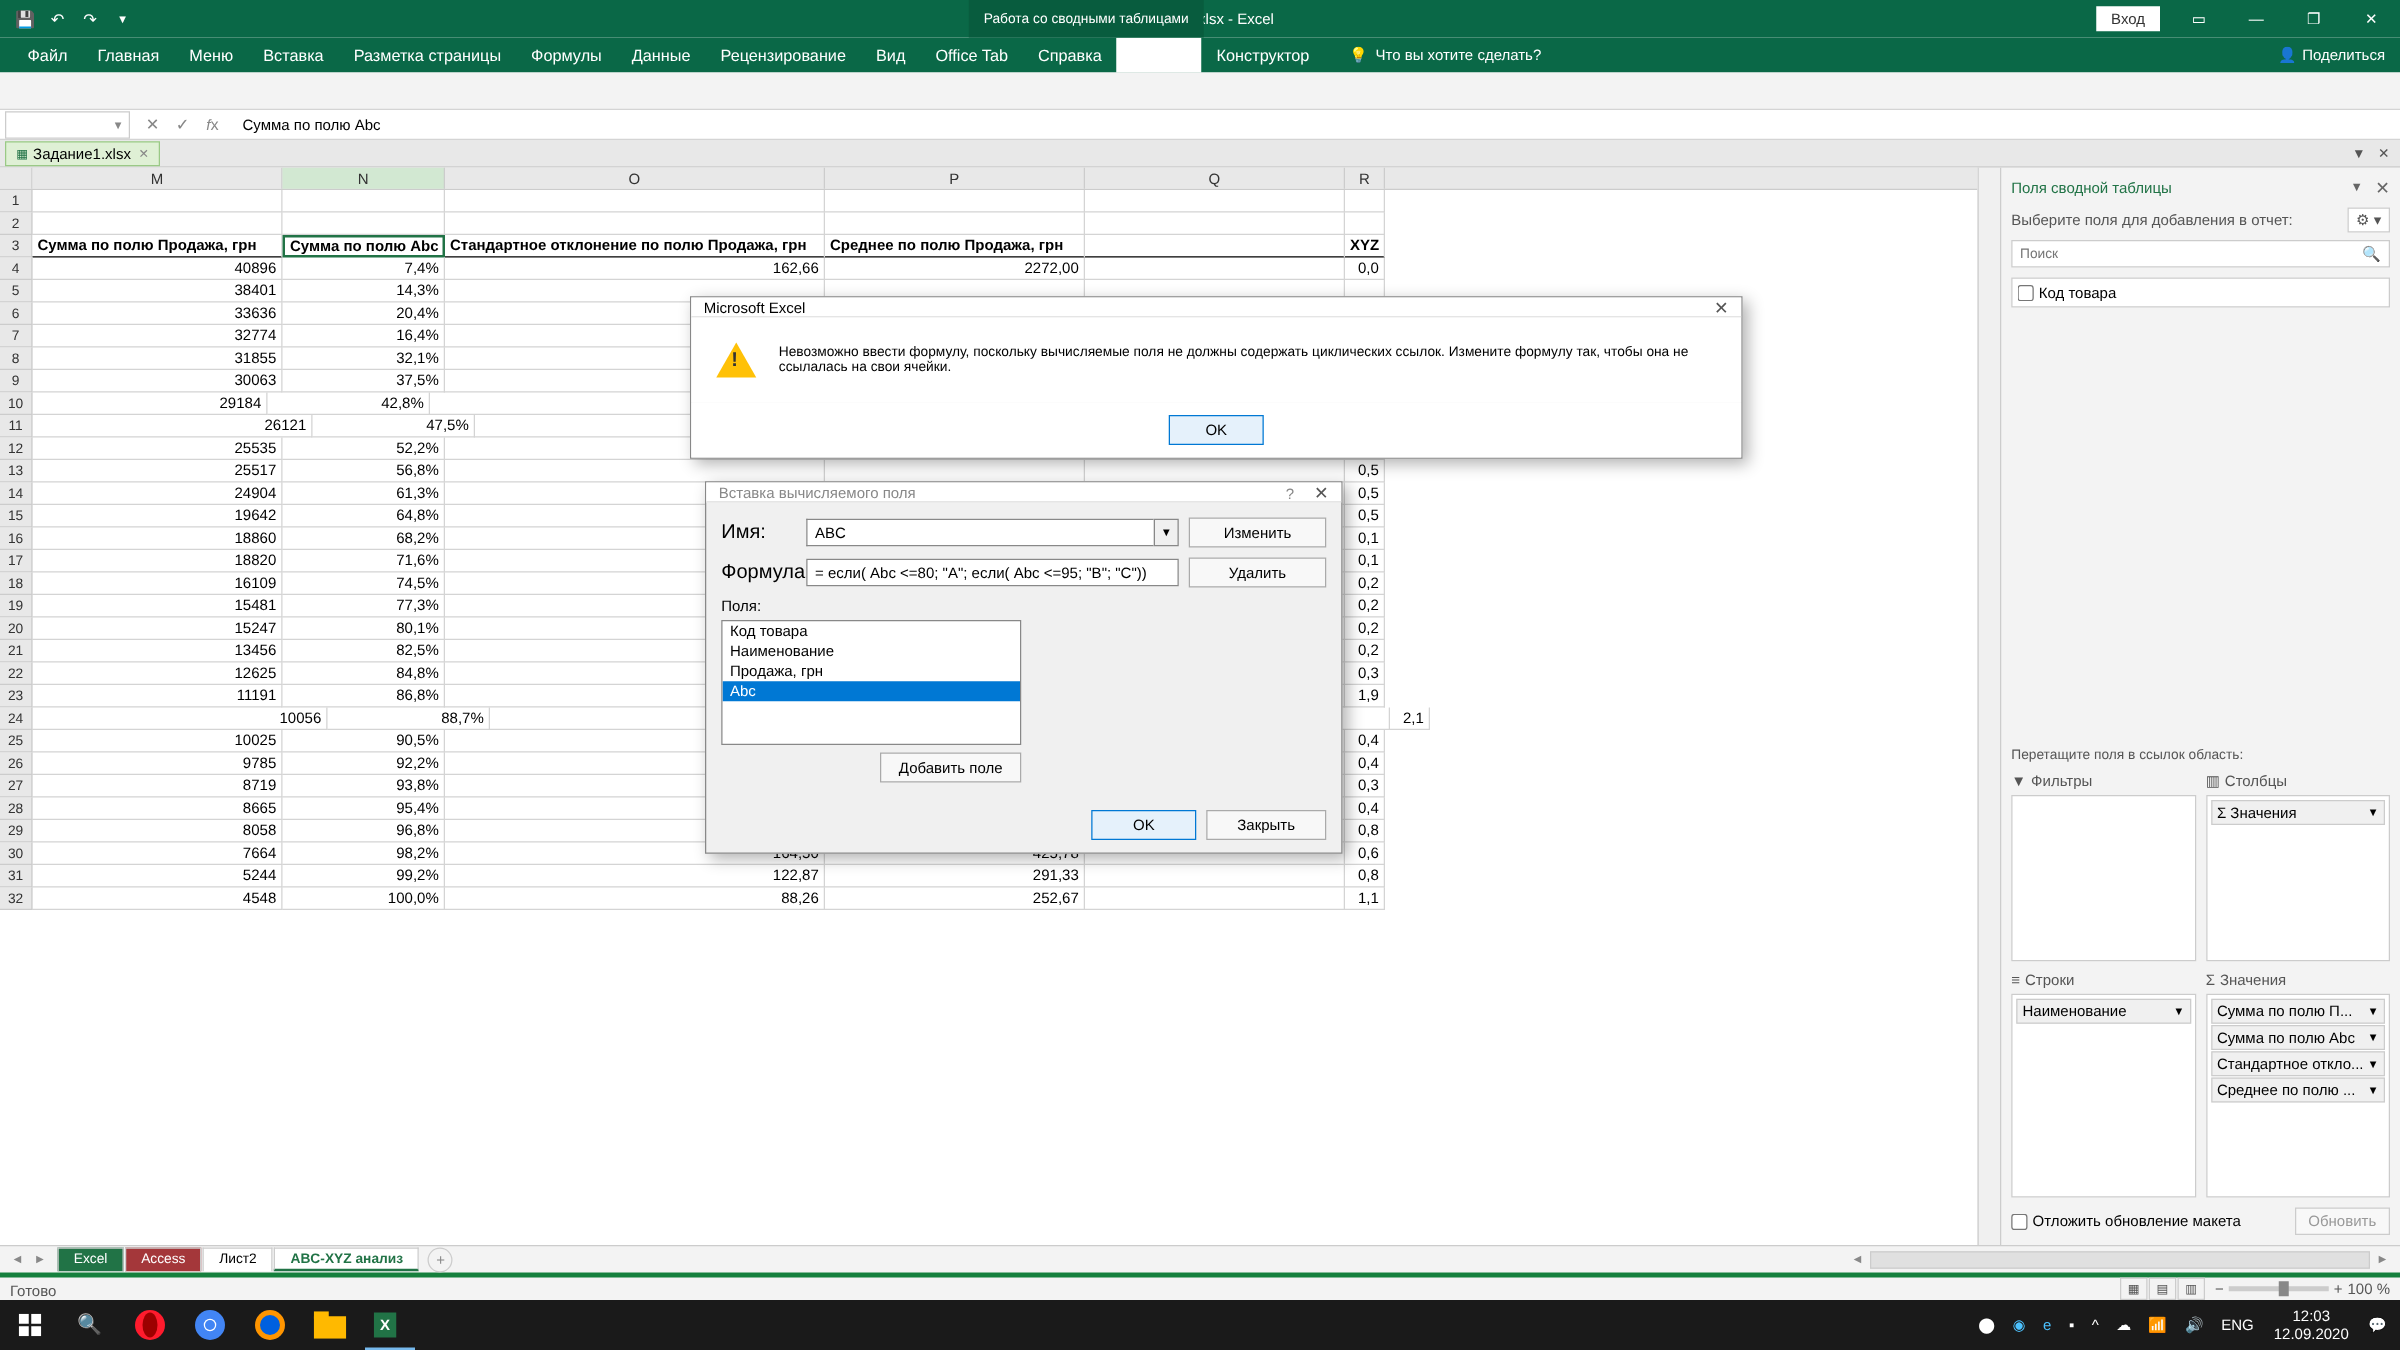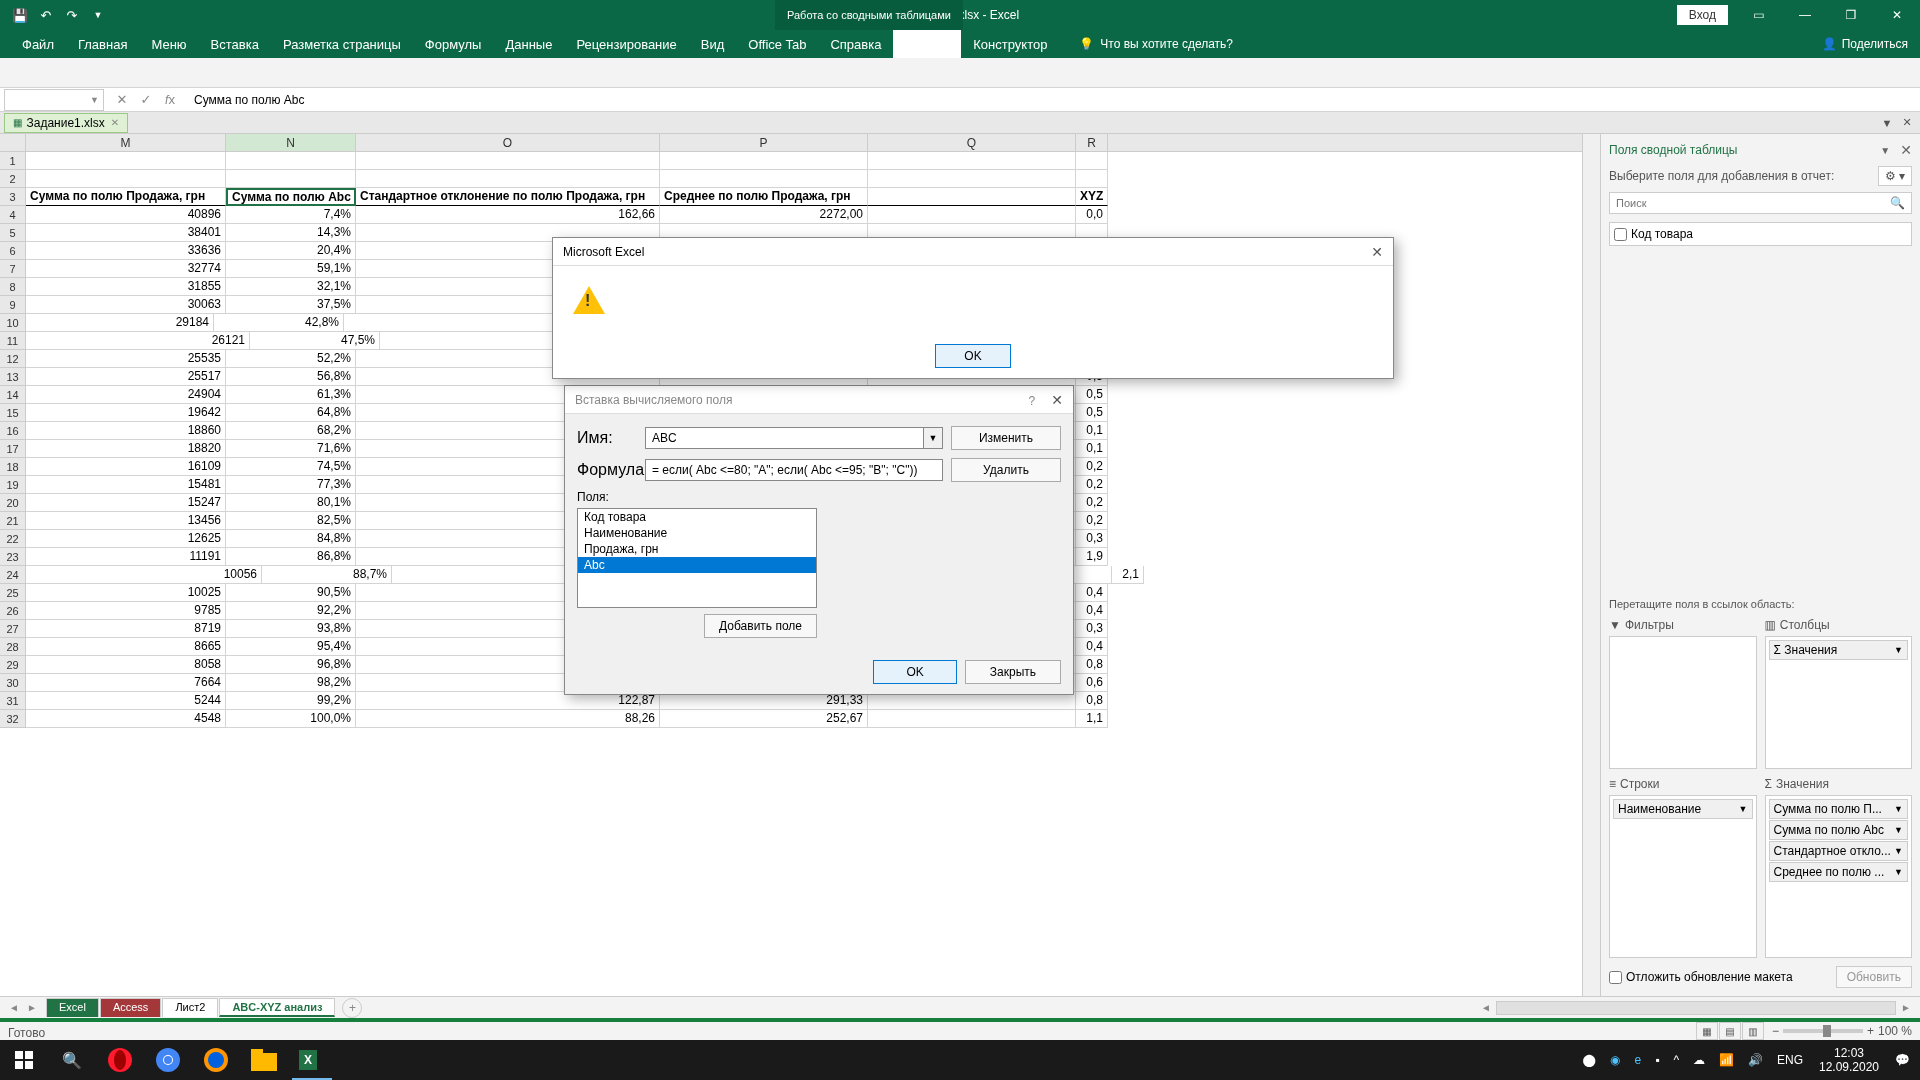--- a/index.html
+++ b/index.html
@@ -79,21 +79,21 @@
 .sb-slider::after{content:"";position:absolute;left:50%;top:-4px;width:8px;height:12px;background:#888}
 .taskbar{position:absolute;bottom:0;left:0;right:0;height:40px;background:#1a1a1a;display:flex;align-items:center}
 .tb-btn{width:48px;height:40px;display:flex;align-items:center;justify-content:center;color:#fff;font-size:16px}
 .tb-app{width:48px;height:40px;display:flex;align-items:center;justify-content:center;position:relative}
 .tb-app.active::after{content:"";position:absolute;bottom:0;left:4px;right:4px;height:2px;background:#76b9ed}
 .tb-right{margin-left:auto;display:flex;align-items:center;gap:2px;padding-right:4px}
 .tb-tray{color:#fff;font-size:12px;padding:0 6px}
 .tb-clock{color:#fff;font-size:11px;text-align:center;padding:0 8px;line-height:14px}
 
 .dialog{position:absolute;background:#f0f0f0;border:1px solid #888;box-shadow:4px 4px 12px rgba(0,0,0,.3)}
-.dlg-title{height:28px;background:#fff;display:flex;align-items:center;padding:0 10px;font-size:12px;border-bottom:1px solid #ddd;justify-content:space-between}
+.dlg-title{height:16px;background:#fff;display:flex;align-items:center;padding:0 10px;font-size:12px;border-bottom:1px solid #ddd;justify-content:space-between}
 .dlg-x{font-size:14px;color:#555;cursor:pointer}
 .dlg-alert{left:552px;top:237px;width:842px}
 .dlg-alert-body{padding:18px 20px;display:flex;align-items:center;gap:18px;background:#fff}
 .warn-icon{width:32px;height:32px;display:flex;align-items:center;justify-content:center}
 .warn-tri{width:0;height:0;border-left:16px solid transparent;border-right:16px solid transparent;border-bottom:28px solid #ffc107;position:relative}
 .warn-tri::after{content:"!";position:absolute;left:-4px;top:6px;color:#333;font-weight:bold;font-size:16px}
 .dlg-alert-btns{padding:10px;text-align:center;background:#fff}
 .dlg-btn{padding:4px 28px;border:1px solid #0078d4;background:#e5f1fb;font-size:12px;cursor:pointer}
 .dlg-field{left:564px;top:385px;width:510px;background:#f0f0f0}
 .dlg-field-title{background:#fff;border-bottom:1px solid #ddd;color:#888}
@@ -248,21 +248,21 @@
           <div class="cell" style="width:200px">33636</div>
           <div class="cell" style="width:130px">20,4%</div>
           <div class="cell" style="width:304px"></div>
           <div class="cell" style="width:208px"></div>
           <div class="cell" style="width:208px"></div>
           <div class="cell" style="width:32px"></div>
         </div>
         <div class="row">
           <div class="row-h">7</div>
           <div class="cell" style="width:200px">32774</div>
-          <div class="cell" style="width:130px">59,1%</div>
+          <div class="cell" style="width:130px">16,4%</div>
           <div class="cell" style="width:304px"></div>
           <div class="cell" style="width:208px"></div>
           <div class="cell" style="width:208px"></div>
           <div class="cell" style="width:32px"></div>
         </div>
         <div class="row">
           <div class="row-h">8</div>
           <div class="cell" style="width:200px">31855</div>
           <div class="cell" style="width:130px">32,1%</div>
           <div class="cell" style="width:304px"></div>
@@ -654,20 +654,21 @@
 
 <div class="dialog dlg-alert">
   <div class="dlg-title">
     <span>Microsoft Excel</span>
     <span class="dlg-x">✕</span>
   </div>
   <div class="dlg-alert-body">
     <div class="warn-icon">
         <div class="warn-tri"></div>
       </div>
+    <div style="font-size:11px">Невозможно ввести формулу, поскольку вычисляемые поля не должны содержать циклических ссылок. Измените формулу так, чтобы она не ссылалась на свои ячейки.</div>
   </div>
   <div class="dlg-alert-btns">
     <button class="dlg-btn">OK</button>
   </div>
 </div>
 
 <div class="taskbar">
   <div class="tb-btn">
       <svg width="18" height="18" viewBox="0 0 18 18">
         <rect x="0" y="0" width="8" height="8" fill="#fff"></rect>

